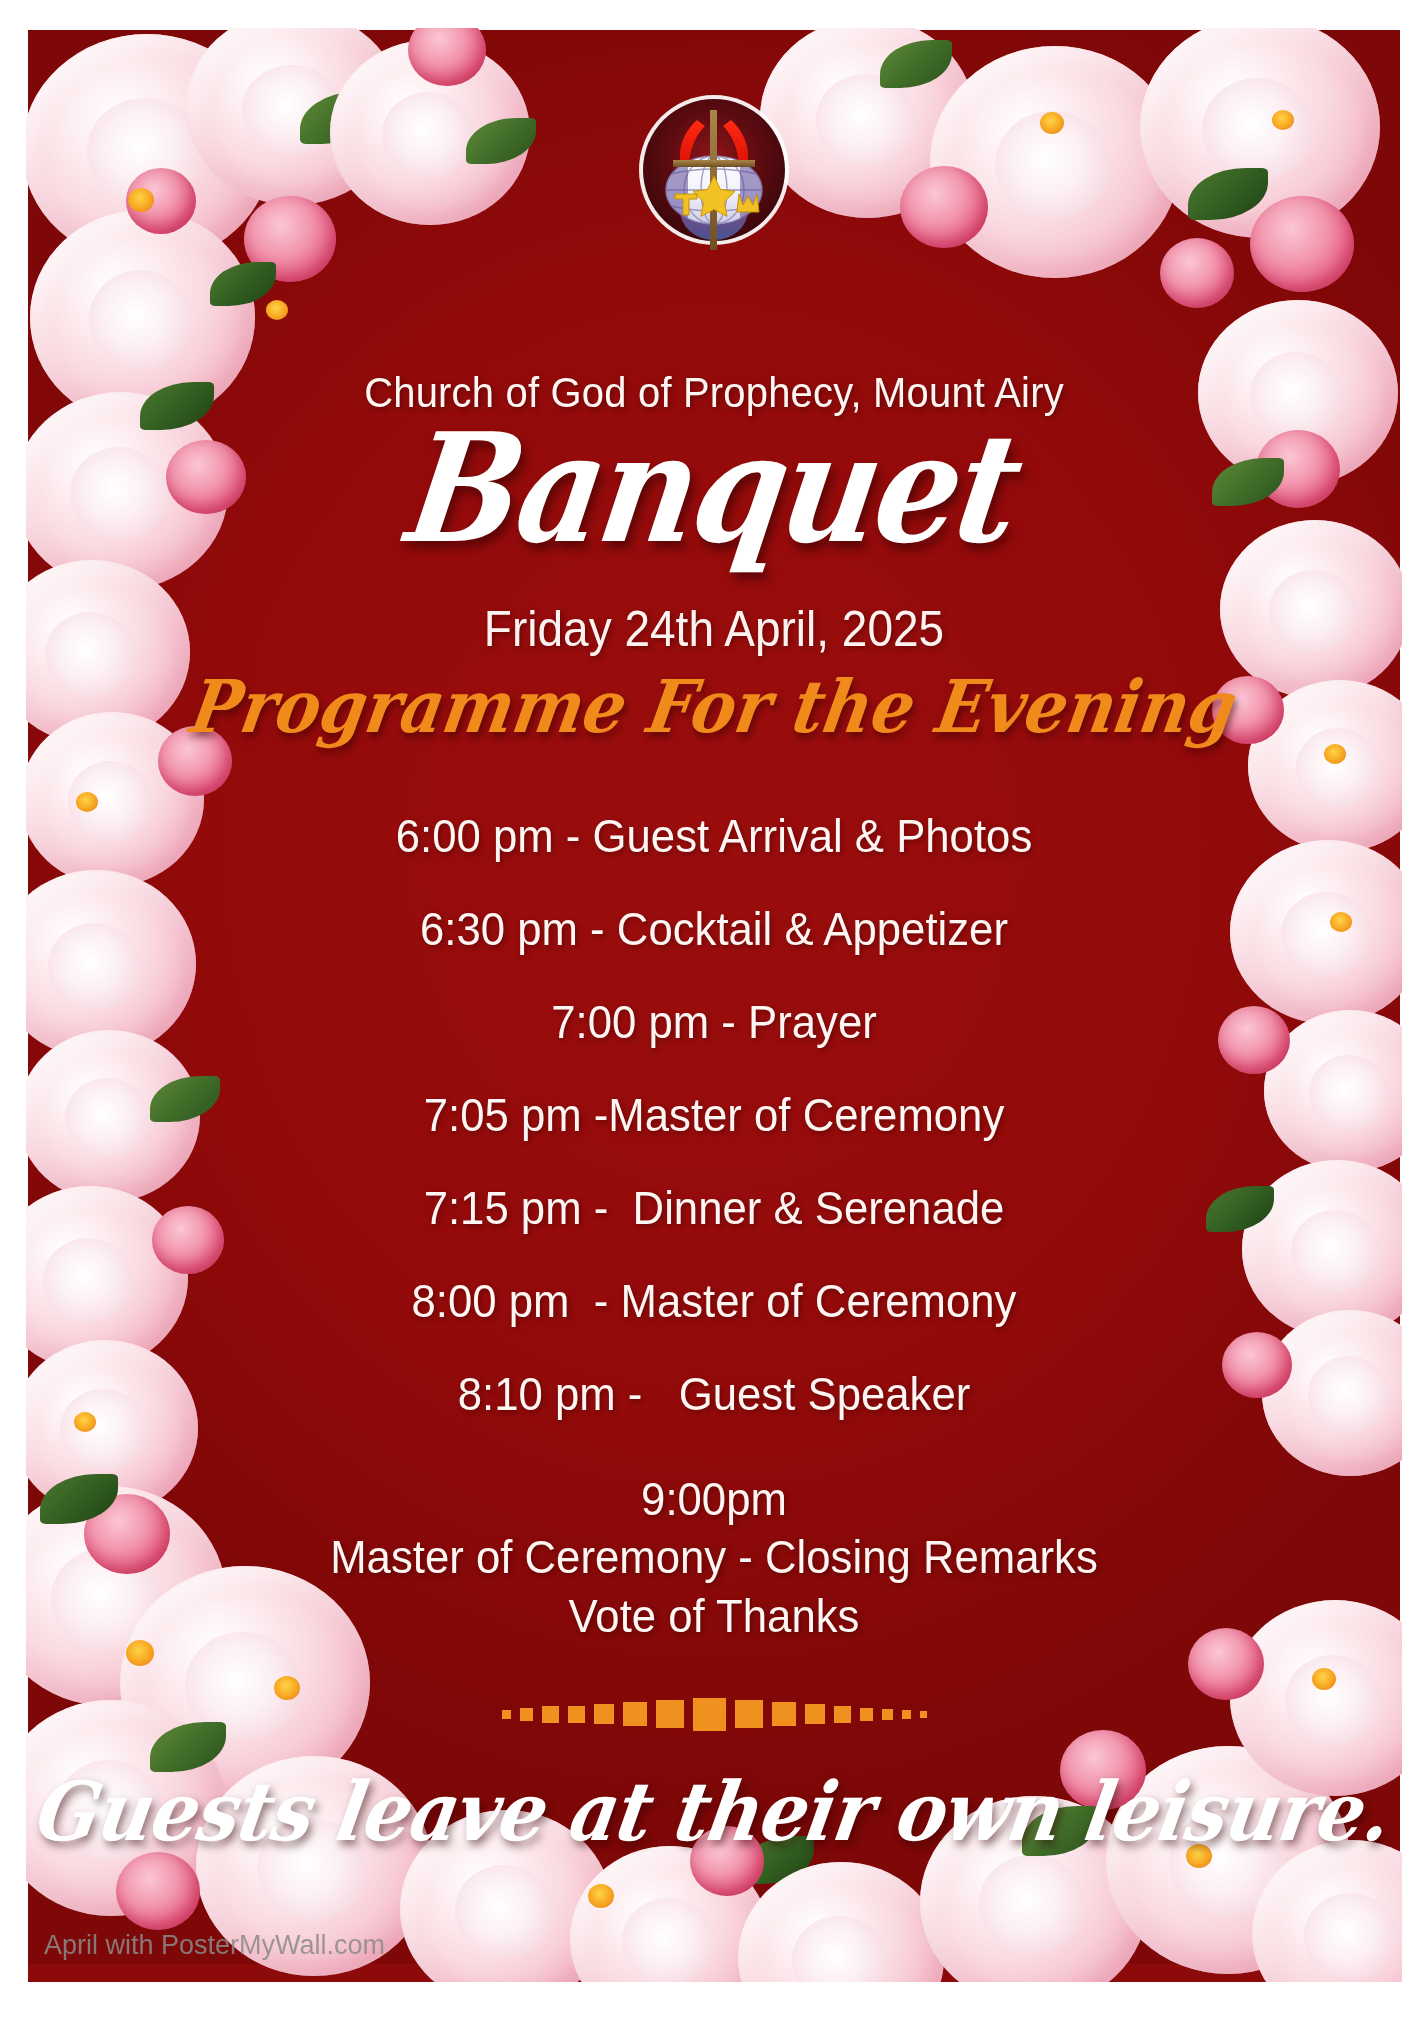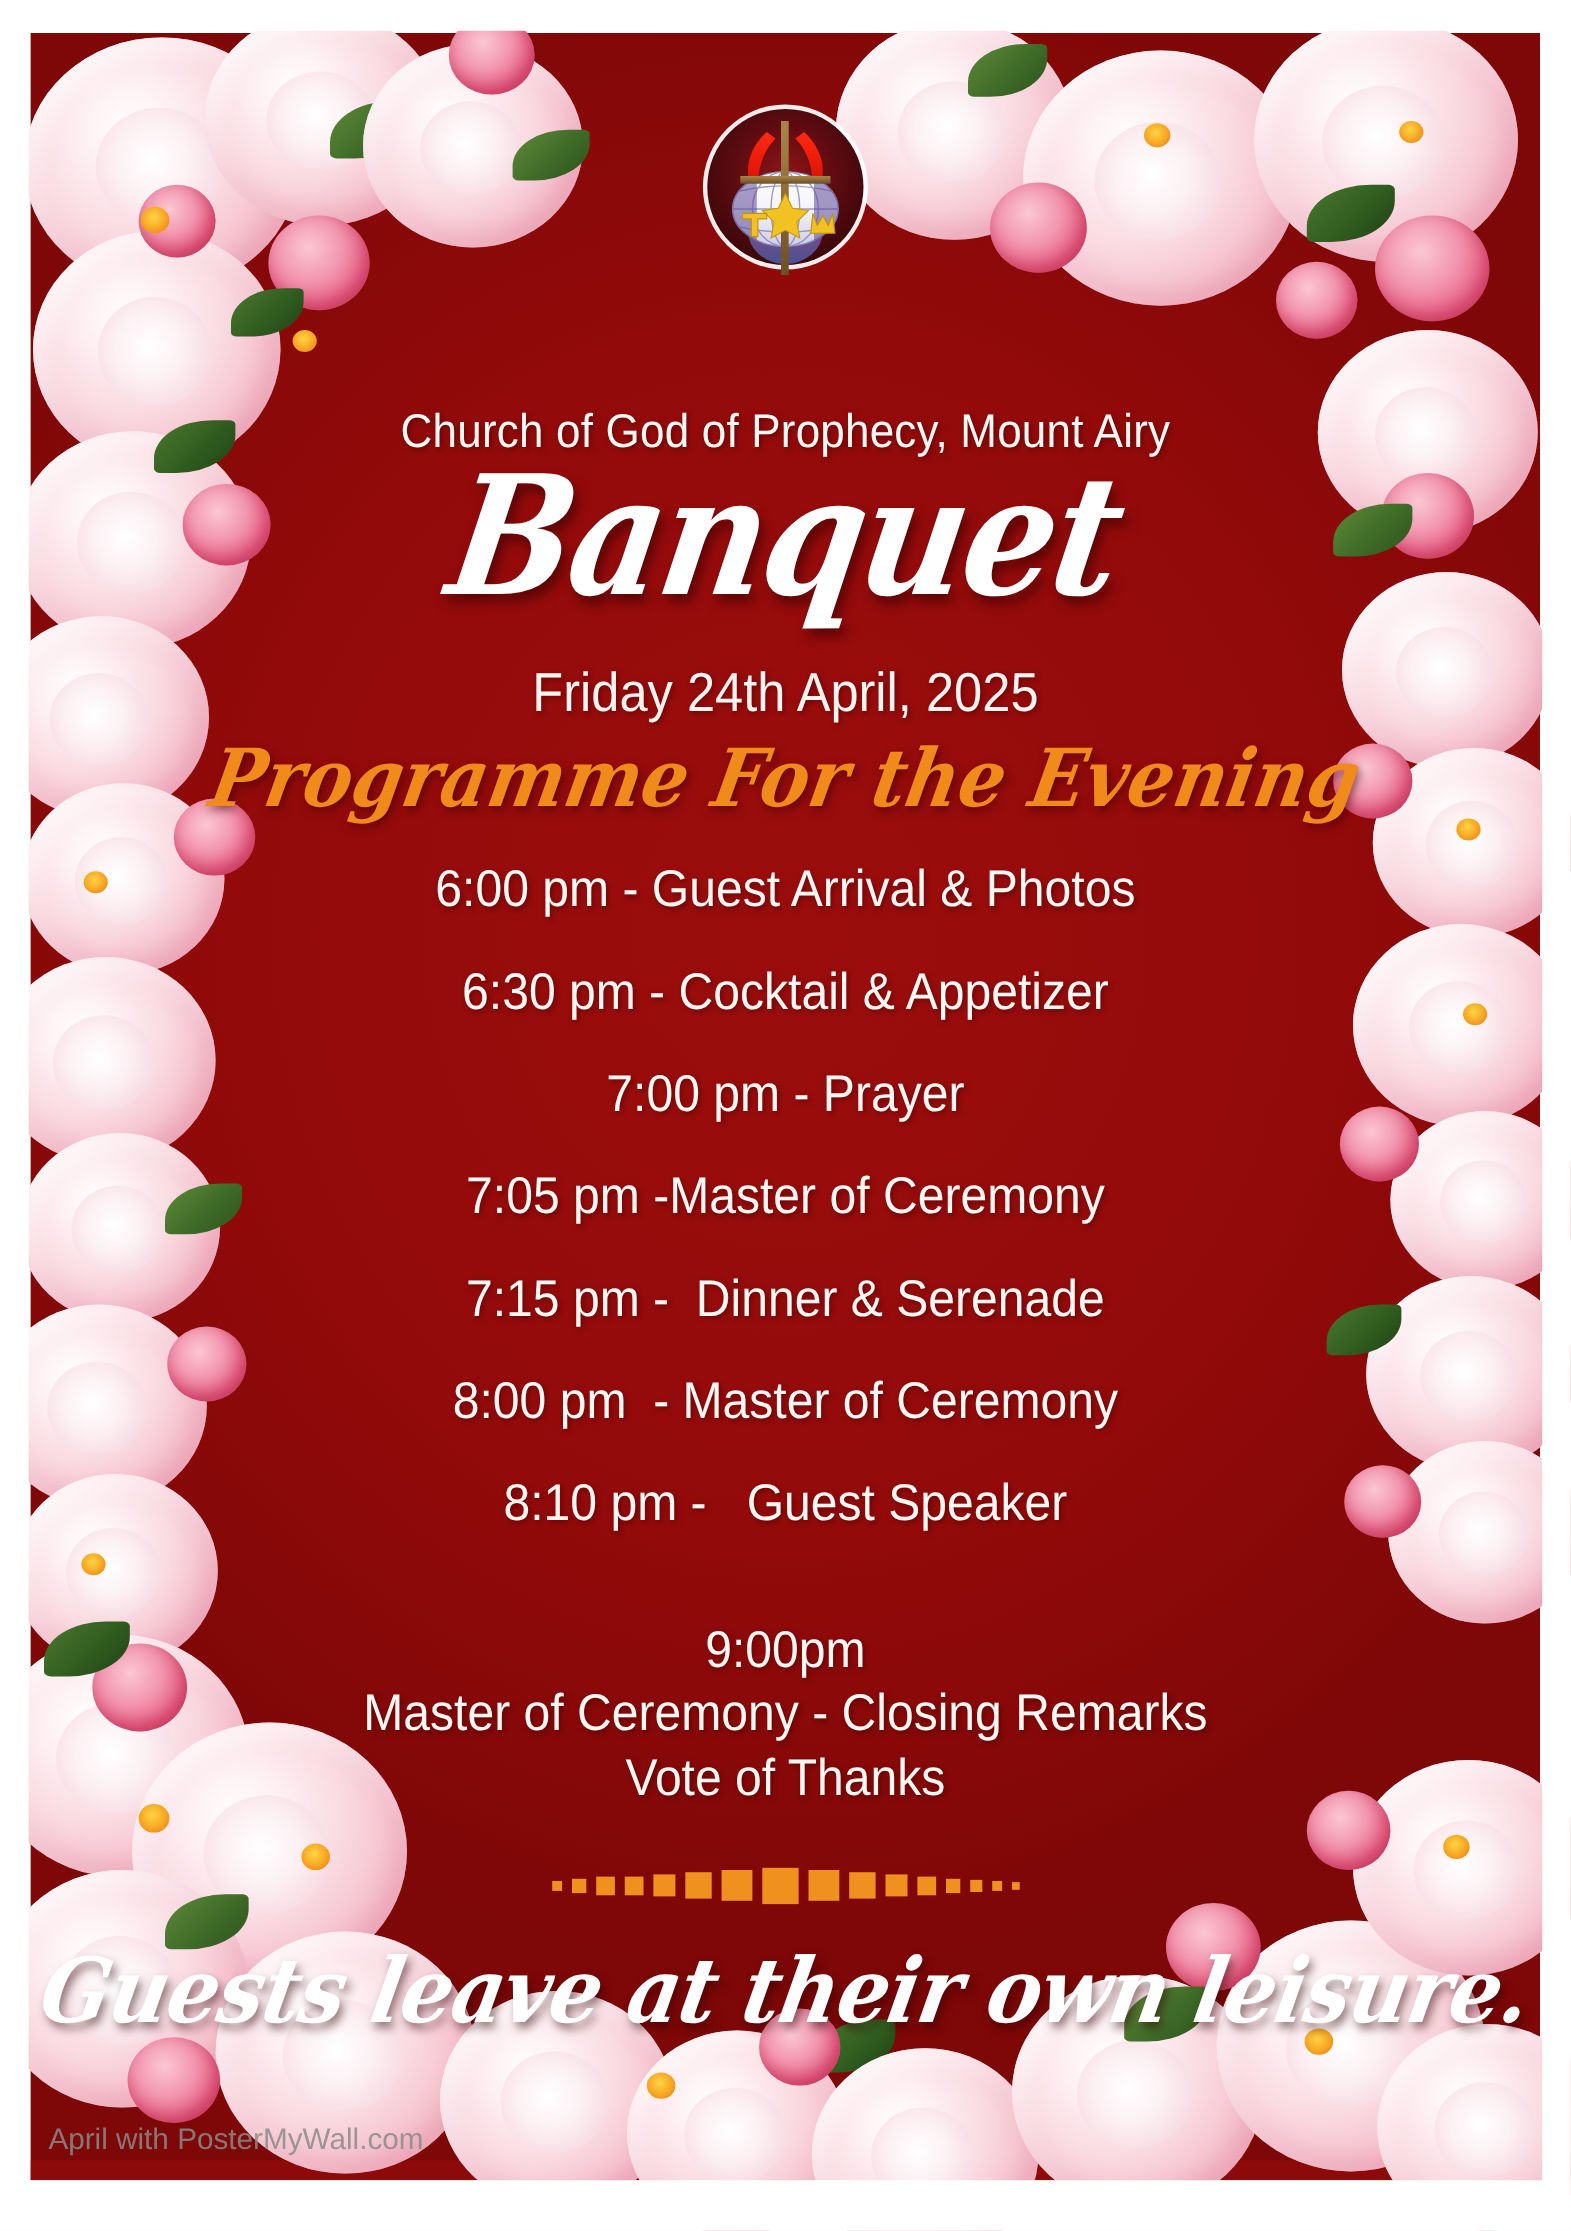--- a/index.html
+++ b/index.html
@@ -175,21 +175,21 @@
     color: #f08a1a;
     text-shadow: 3px 4px 7px rgba(50,0,0,.5);
     letter-spacing: 0px;
     transform: skewX(-10deg) scaleY(1.1);
   }
 
   
   .schedule {
     position: absolute;
     left: 0; right: 0;
-    top: 784px;
+    top: 812px;
   }
   .schedule-item {
     font-family: "Liberation Sans Narrow", "Liberation Sans", sans-serif;
     font-size: 47px;
     line-height: 1;
     color: #fdf6f3;
     text-shadow: 2px 2px 5px rgba(60,0,0,.5);
     margin-bottom: 46px;
     white-space: pre;
     transform: scaleX(.93);

